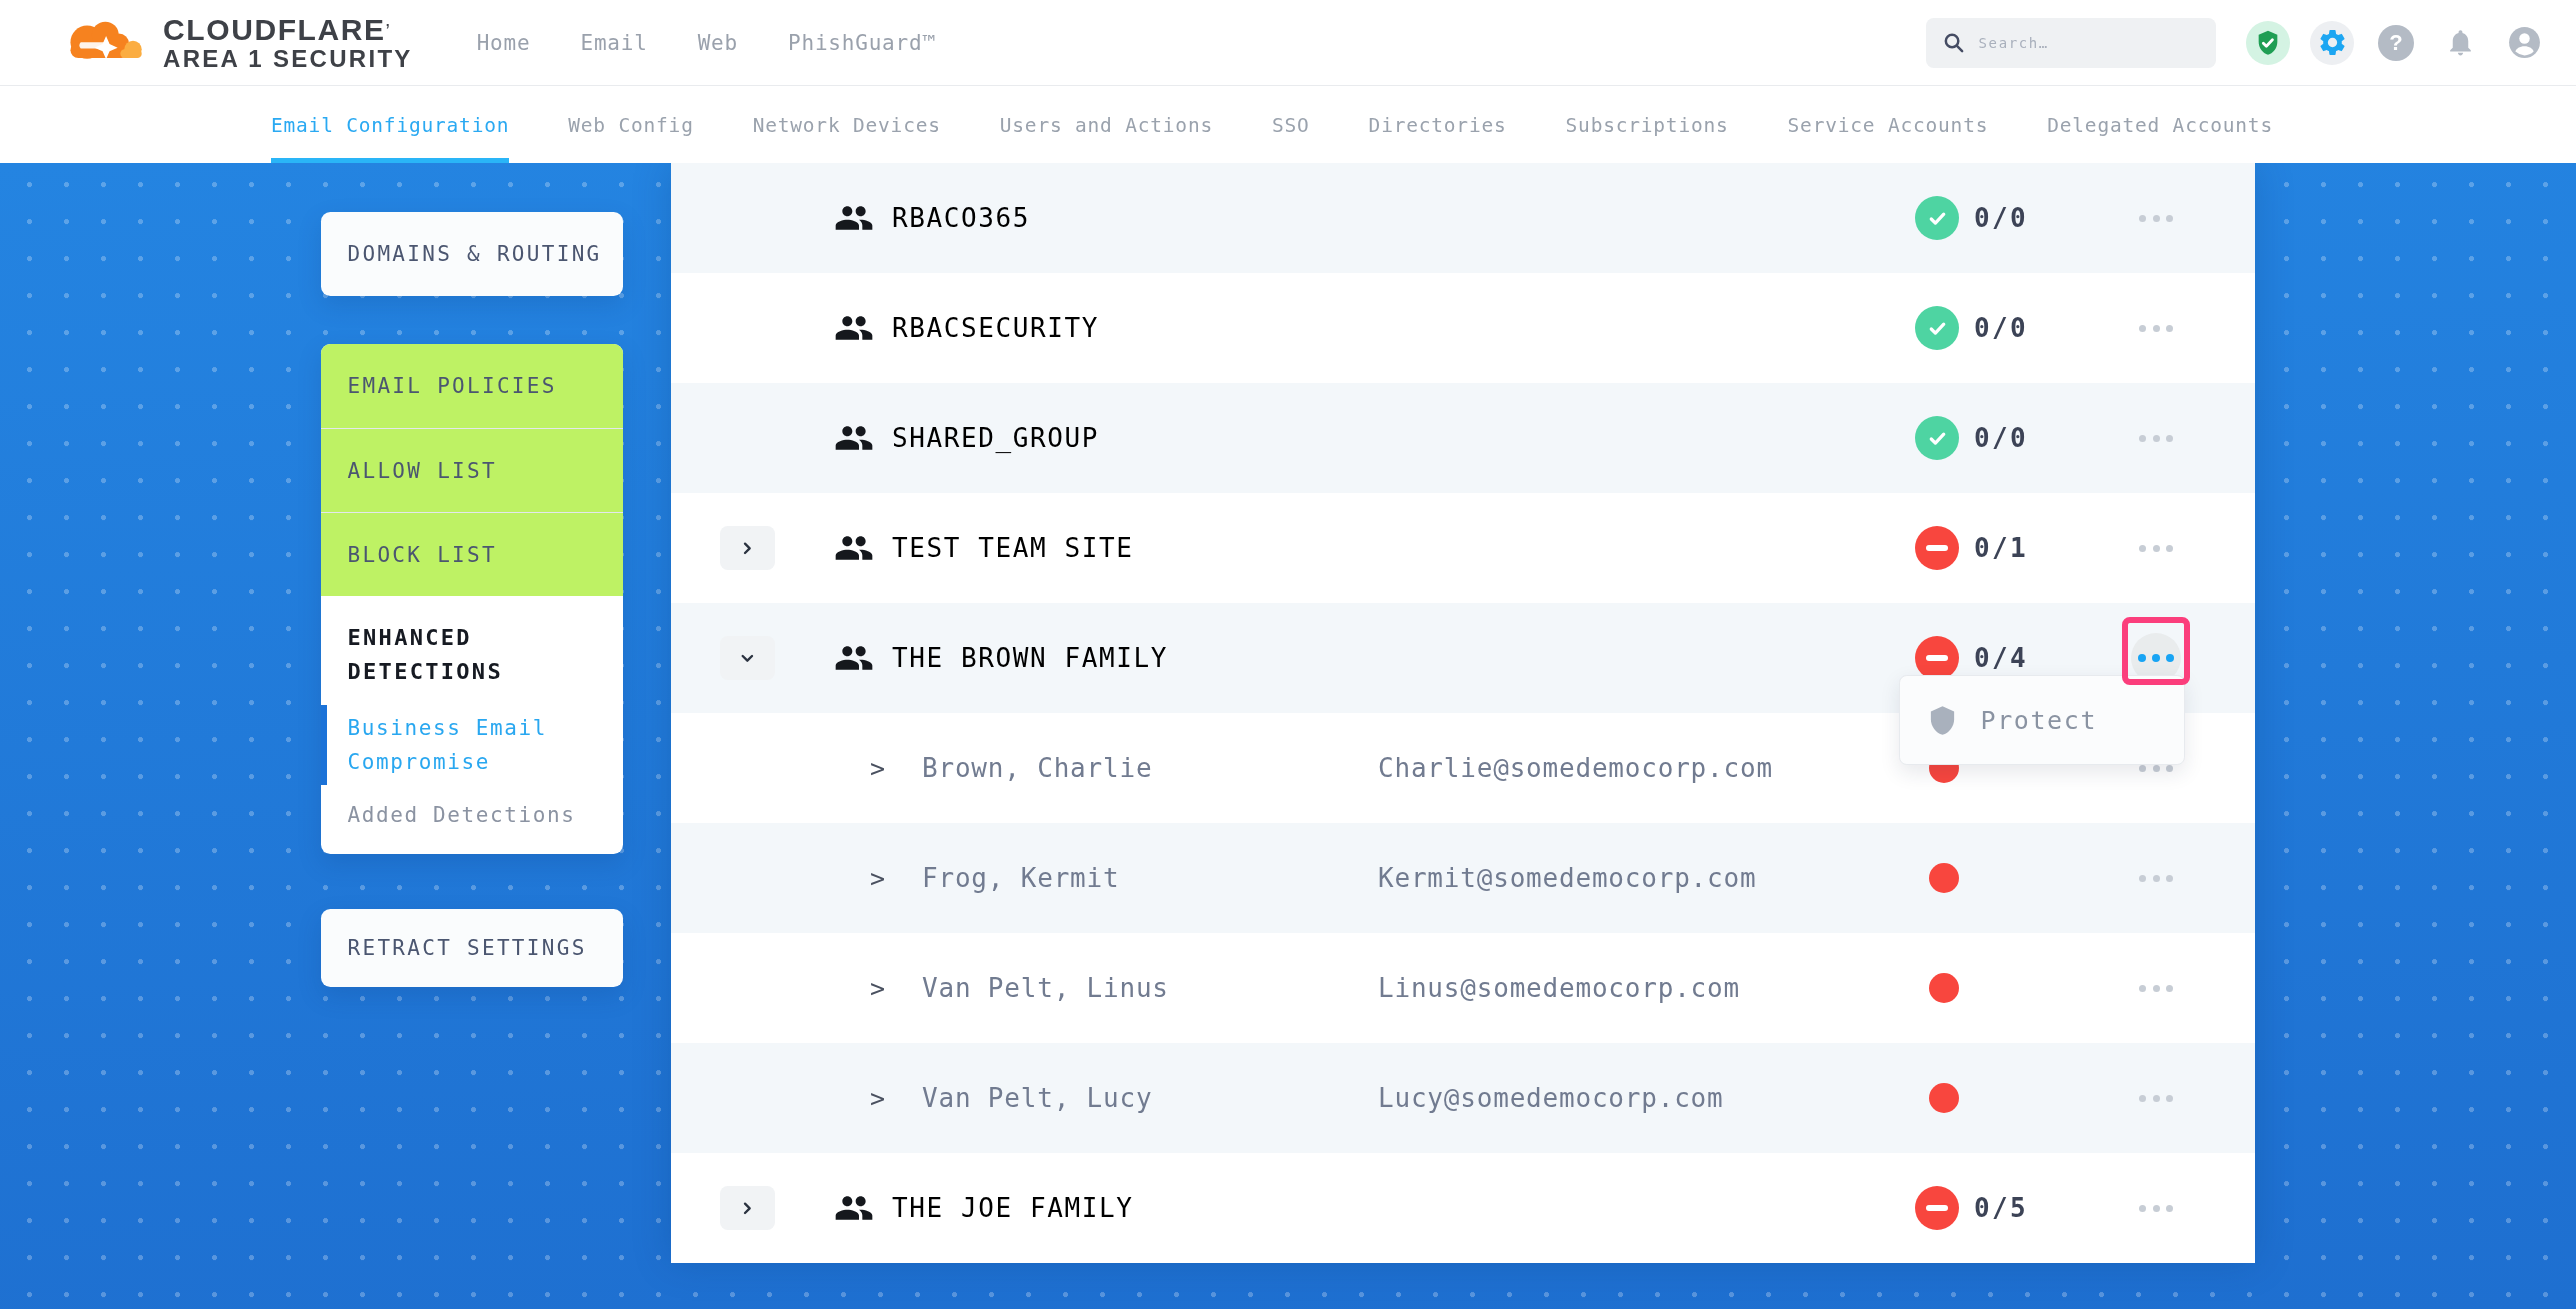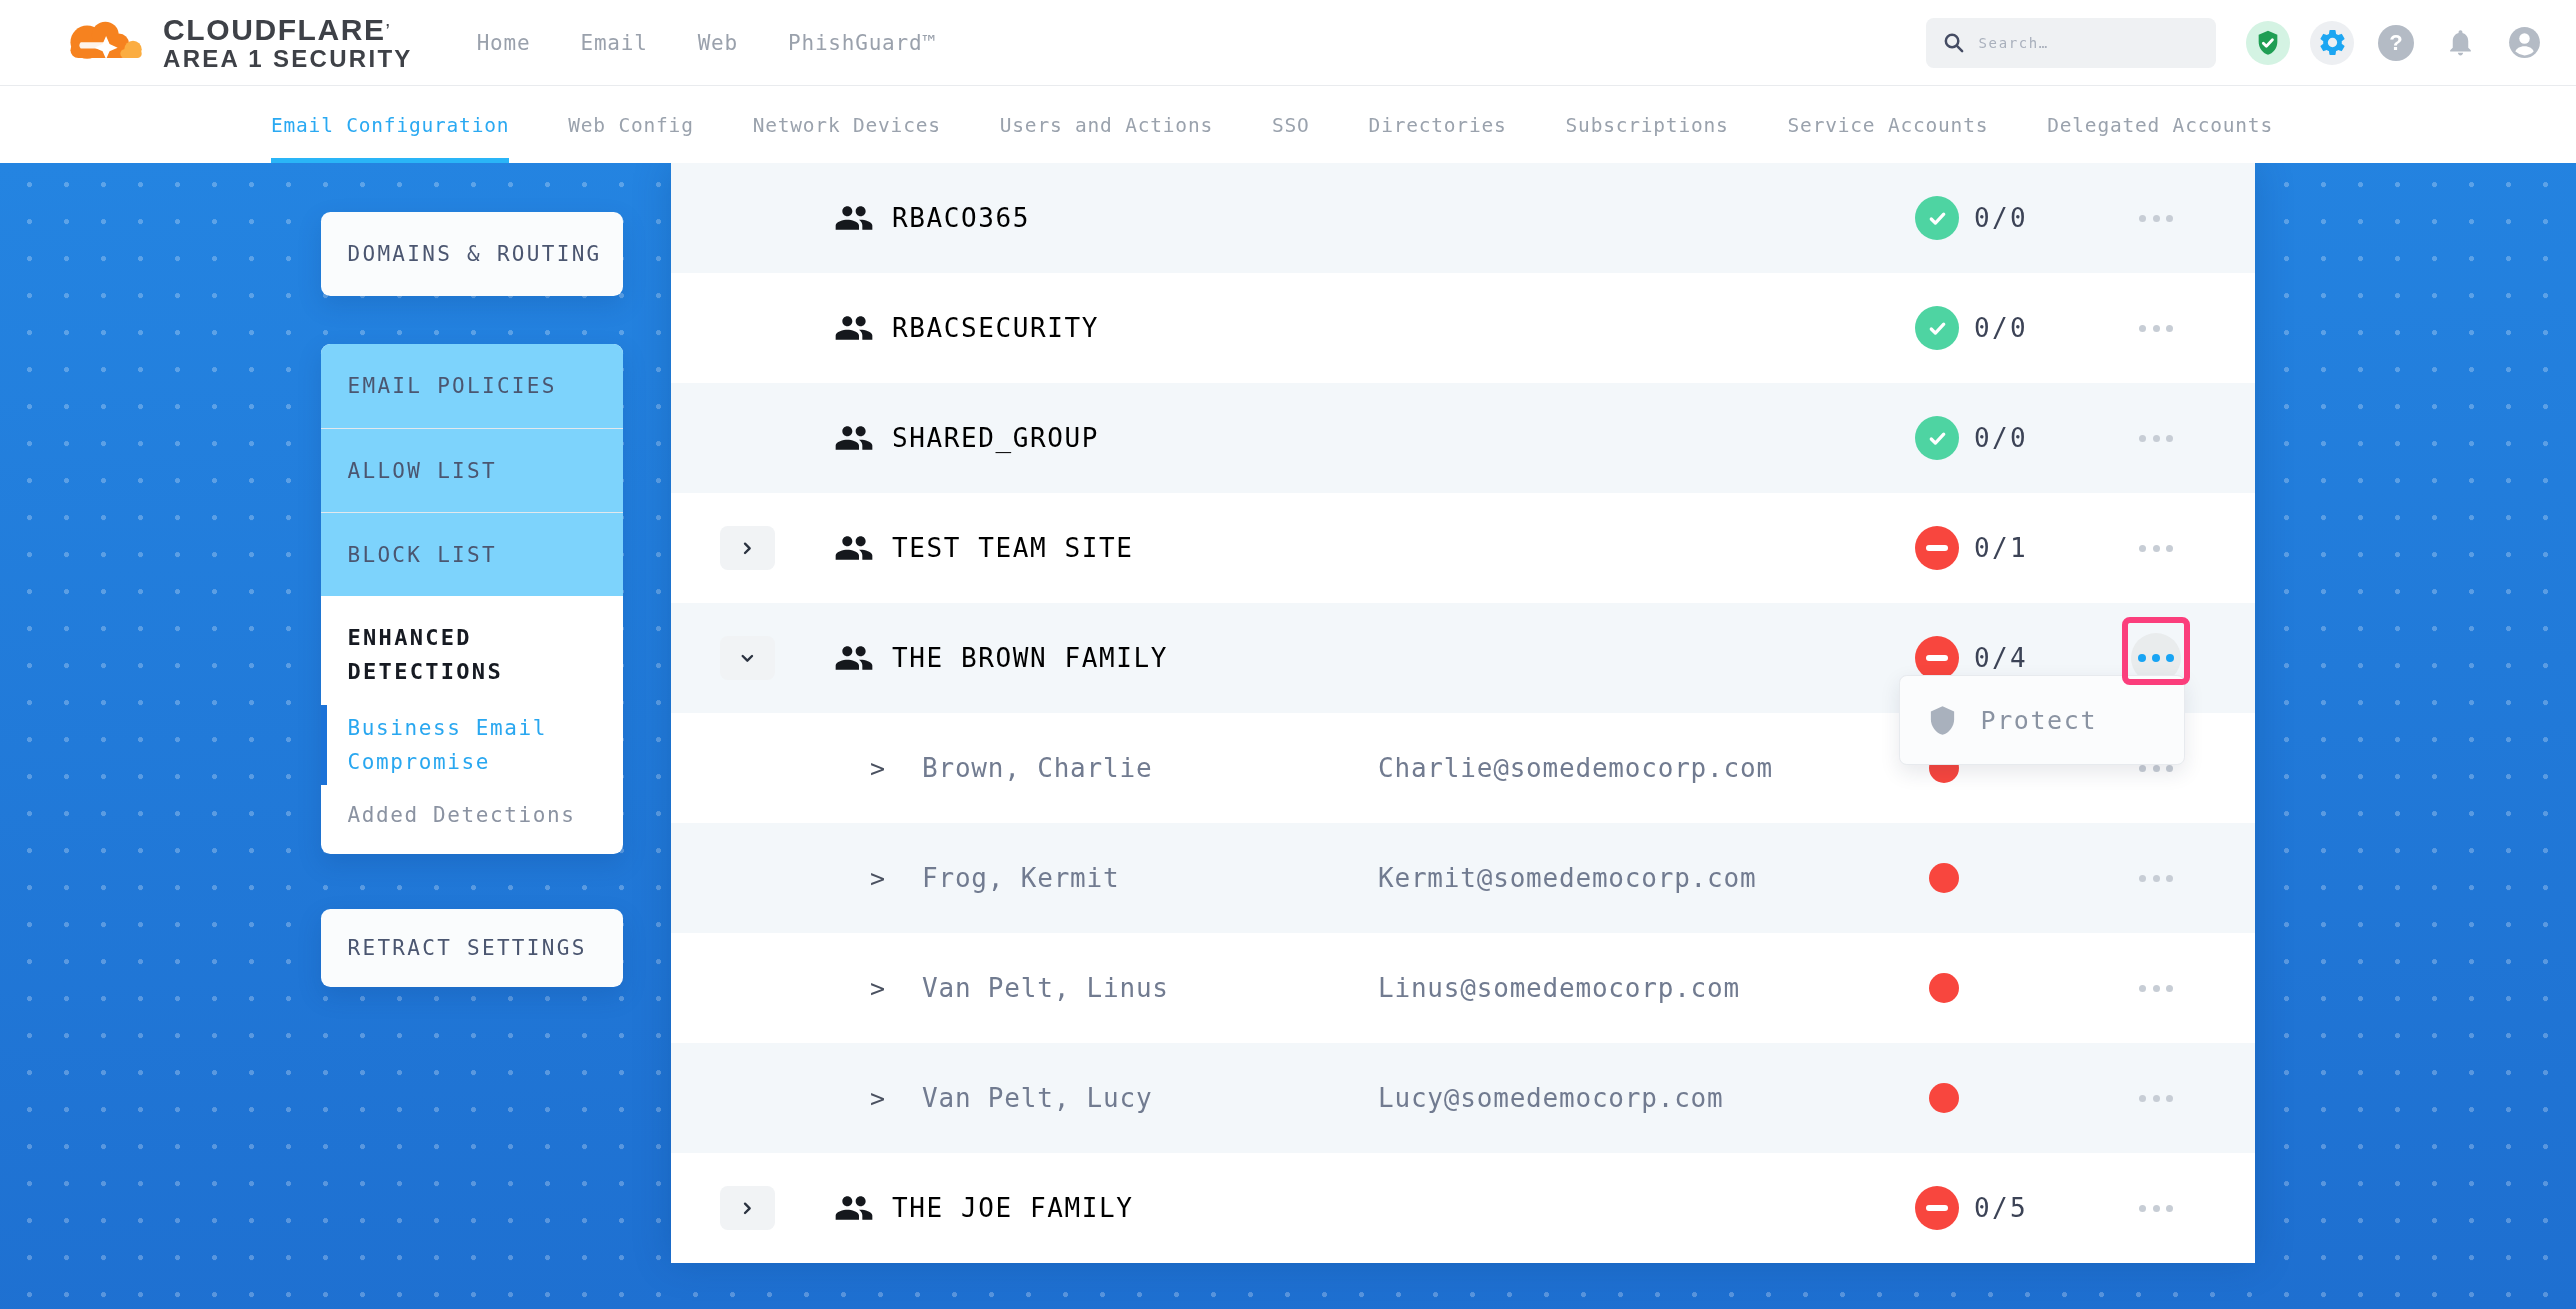--- a/index.html
+++ b/index.html
@@ -85,21 +85,21 @@
     position:absolute; left:321px; width:302px; background:#fafcfd;
     border-radius:9.3px; box-shadow:0 9.3px 23px rgba(15,60,130,0.18);
   }
   .card-single { display:flex; align-items:center; padding-left:26.5px;
     font-size:21px; color:#4b5670; letter-spacing:2.3px; cursor:pointer; }
   #card-domains { top:49px; height:84px; }
   #card-policies { top:181px; height:510px; background:#ffffff; overflow:hidden; }
   #card-retract { top:746px; height:78px; }
   .pol-item {
     height:84px; display:flex; align-items:center; padding-left:26.5px;
-    background:#7dd3fc; font-size:21px; color:#4b5670; letter-spacing:2.3px; cursor:pointer;
+    background:#bef264; font-size:21px; color:#4b5670; letter-spacing:2.3px; cursor:pointer;
   }
   .pol-item + .pol-item { border-top:1.6px solid #e3e8ed; }
   .ed-title {
     padding:25px 26.5px 0 26.5px; font-size:22px; font-weight:bold; color:#161a22;
     letter-spacing:2.3px; line-height:34px; cursor:default;
   }
   .ed-sub { position:relative; margin-top:22px; padding:0 26.5px; line-height:34px;
     font-size:21px; letter-spacing:1.6px; cursor:pointer; }
   .ed-sub.active { color:#29a7f0; }
   .ed-sub.active .active-bar {
@@ -135,21 +135,21 @@
   .badge {
     position:absolute; left:1244px; top:50%; transform:translateY(-50%);
     width:44px; height:44px; border-radius:50%;
     display:flex; align-items:center; justify-content:center;
   }
   .badge.green { background:#4ed4a2; }
   .badge.red { background:#f8463e; }
   .minus-bar { width:22px; height:5.4px; border-radius:3.1px; background:#ffffff; }
   .count {
     position:absolute; left:1303px; top:50%; transform:translateY(-50%);
-    font-size:26px; font-weight:normal; color:#3c4356; letter-spacing:2.3px;
+    font-size:26px; font-weight:bold; color:#3c4356; letter-spacing:2.3px;
   }
   .mdot {
     position:absolute; left:1258px; top:50%; transform:translateY(-50%);
     width:30px; height:30px; border-radius:50%; background:#f8463e;
   }
   .menu {
     position:absolute; left:1442px; top:50%; transform:translateY(-50%);
     width:86px; height:54px; background:transparent; border:none;
     display:flex; align-items:center; justify-content:center; cursor:pointer;
   }

